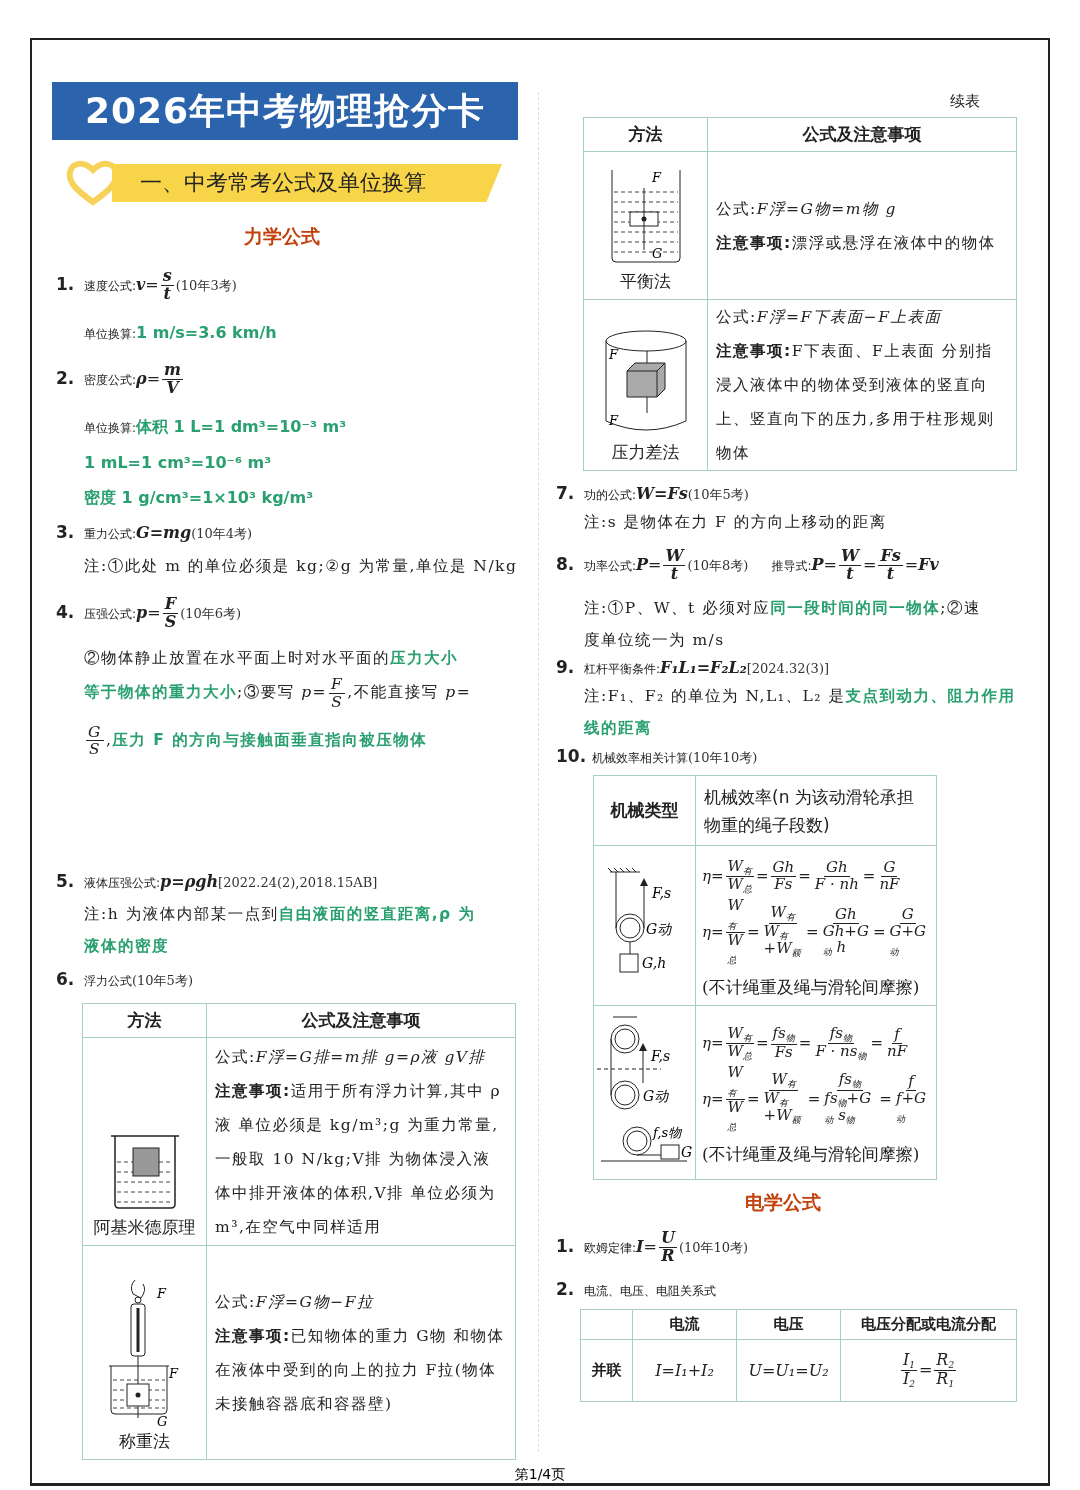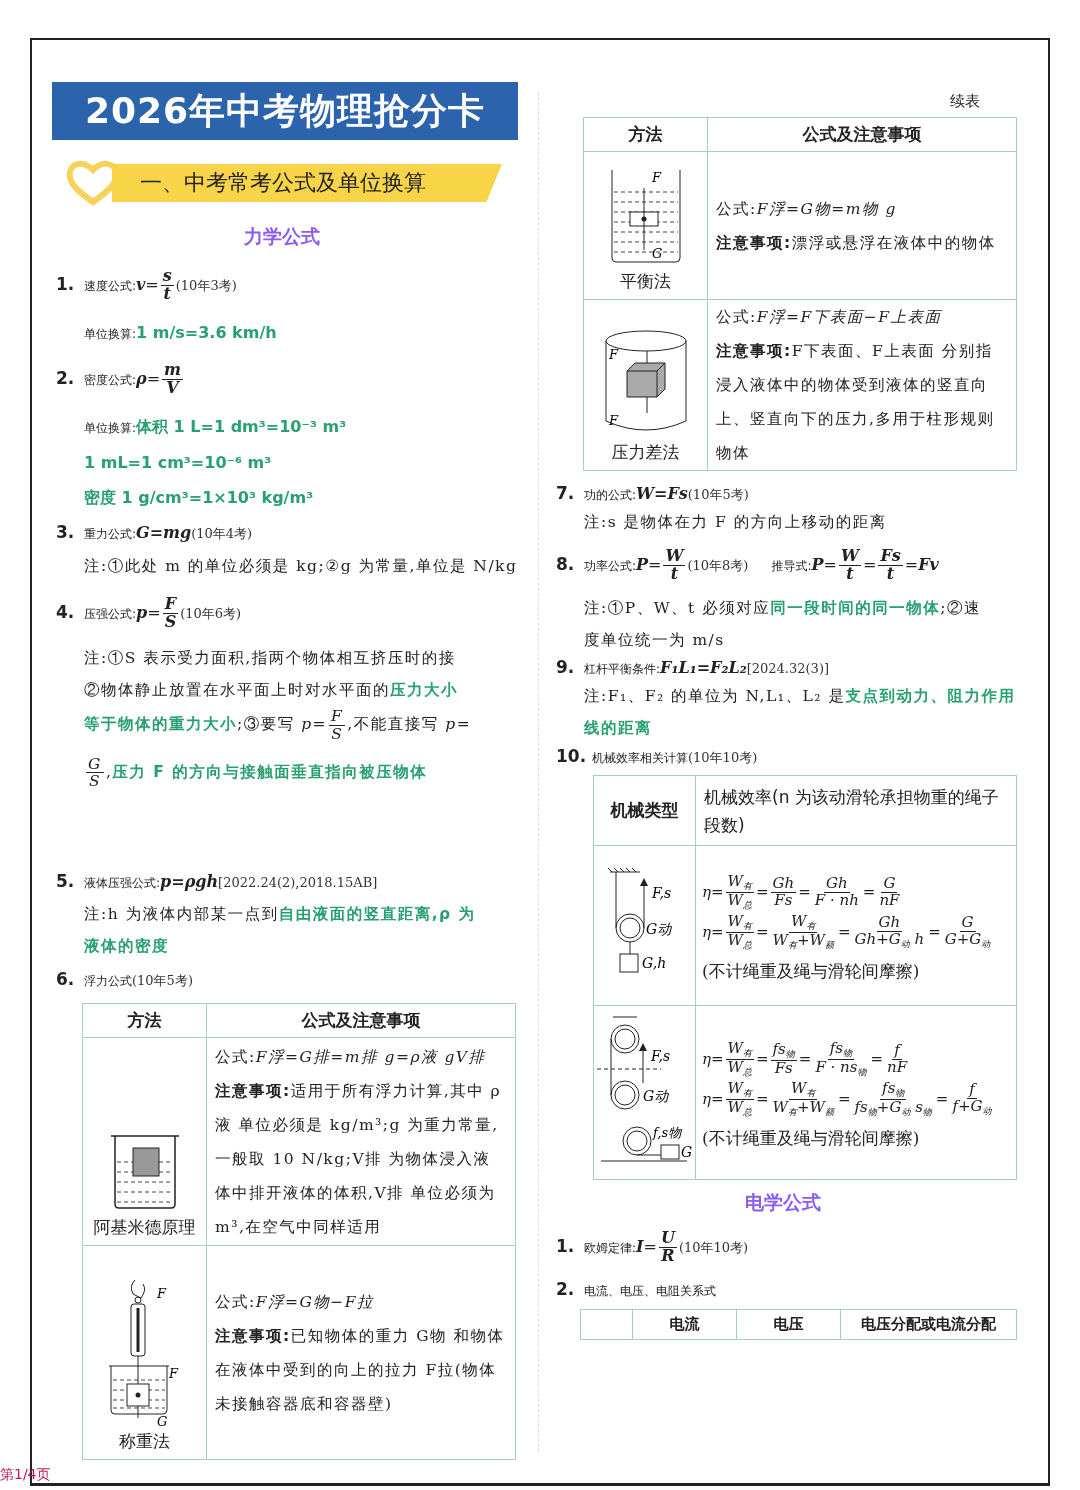--- a/index.html
+++ b/index.html
@@ -3,21 +3,21 @@
 <meta charset="utf-8">
 <style>
   *{box-sizing:border-box;margin:0;padding:0}
   html,body{width:1080px;height:1490px;background:#fff;overflow:hidden}
   body{font-family:"DejaVu Serif","Liberation Serif",serif;color:#222;position:relative}
   .frame{position:absolute;left:30px;top:38px;width:1020px;height:1448px;border:2px solid #222;border-bottom:3px solid #222}
   .green{color:#2aa071;font-family:"DejaVu Sans","Liberation Sans",sans-serif;font-weight:bold}
   .title-bar{position:absolute;left:52px;top:82px;width:466px;height:58px;background:#2b63ad;color:#fff;font-family:"DejaVu Sans","Liberation Sans",sans-serif;font-weight:bold;font-size:36px;line-height:58px;text-align:center;letter-spacing:1px}
   .section-bar{position:absolute;left:112px;top:164px;width:390px;height:38px;background:#f8d448;clip-path:polygon(0 0,100% 0,96% 100%,0 100%);font-family:"DejaVu Sans","Liberation Sans",sans-serif;font-size:22px;line-height:38px;padding-left:28px;color:#222}
   .heart{position:absolute;left:66px;top:158px;width:54px;height:48px}
-  .subhead{position:absolute;font-family:"DejaVu Sans","Liberation Sans",sans-serif;font-size:19px;color:#8b5cf6;font-weight:bold}
+  .subhead{position:absolute;font-family:"DejaVu Sans","Liberation Sans",sans-serif;font-size:19px;color:#c2410c;font-weight:bold}
   .item{position:absolute;font-size:16px;line-height:30px}
   .num{font-family:"DejaVu Sans","Liberation Sans",sans-serif;font-weight:bold;font-size:17px;display:inline-block;width:28px}
   .lbl{font-family:"DejaVu Sans","Liberation Sans",sans-serif;font-size:12px}
   .f{font-style:italic;font-weight:bold}
   .i{font-style:italic}
   .ref{font-size:13px;color:#333}
   .frac{display:inline-flex;flex-direction:column;align-items:center;vertical-align:middle;margin:0 2px;line-height:1.05}
   .frac .n{border-bottom:1px solid #222;padding:0 2px}
   .frac .d{padding:0 2px}
   .note{position:absolute;font-size:15.5px;line-height:32px;letter-spacing:1.5px}
@@ -28,21 +28,21 @@
   .cell-text{font-size:15.5px;line-height:34px;letter-spacing:1.5px;padding:0 8px}
   .cell-text b{font-family:"DejaVu Sans","Liberation Sans",sans-serif}
   .method{text-align:center;font-size:17px;vertical-align:bottom;padding-bottom:6px}
   .method svg{display:block;margin:0 auto 4px}
   .eff{font-size:15px;line-height:1.1;padding:4px 6px}
   .eff .row{display:flex;align-items:center;margin:4px 0}
   .eff .note2{font-size:17px;margin-top:12px}
   .elec td{text-align:center;font-size:16px}
   .elec td.h{font-family:"DejaVu Sans","Liberation Sans",sans-serif;font-weight:bold;font-size:15px}
   .vdivider{position:absolute;left:538px;top:92px;width:0;height:1360px;border-left:1px dashed #ddd}
-  .footer{position:absolute;left:0;width:1080px;top:1466px;text-align:left;font-family:"DejaVu Sans","Liberation Sans",sans-serif;font-size:14px;color:#be185d}
+  .footer{position:absolute;left:0;width:1080px;top:1466px;text-align:center;font-family:"DejaVu Sans","Liberation Sans",sans-serif;font-size:14px;color:#000000}
 </style>
 </head>
 <body>
 
 <div class="frame"></div>
 <div class="vdivider"></div>
 
 <div class="title-bar">2026年中考物理抢分卡</div>
 <svg class="heart" viewBox="0 0 54 48">
   <path d="M27 44 C10 32 2 24 4 14 C6 5 17 2 27 12 C37 2 48 5 50 14 C52 24 44 32 27 44Z" fill="#fff" stroke="#f6d25a" stroke-width="6"></path>
@@ -77,21 +77,20 @@
 </div>
 <div class="note" style="left:84px;top:550px">注:①此处 m 的单位必须是 kg;②g 为常量,单位是 N/kg</div>
 
 <div class="item" style="left:56px;top:596px">
   <span class="num">4.</span><span class="lbl">压强公式:</span><span class="f">p</span>=<span class="frac f">
       <span class="n">F</span>
       <span class="d">S</span>
     </span><span class="ref">(10年6考)</span>
 </div>
 <div class="note" style="left:84px;top:642px;width:440px">
-  <div>注:①S 表示受力面积,指两个物体相互挤压时的接</div>
   <div><span>②物体静止放置在水平面上时对水平面的</span><span class="green">压力大小</span></div>
   <div style="margin-top:2px"><span class="green">等于物体的重力大小</span><span>;③要写 <i>p</i>=</span><span class="frac i">
         <span class="n">F</span>
         <span class="d">S</span>
       </span><span>,不能直接写 <i>p</i>=</span></div>
   <div style="margin-top:14px"><span class="frac i">
         <span class="n">G</span>
         <span class="d">S</span>
       </span><span>,</span><span class="green">压力 F 的方向与接触面垂直指向被压物体</span></div>
 </div>
@@ -251,21 +250,21 @@
 </div>
 <div class="note" style="left:584px;top:680px;width:440px">
   <span>注:F₁、F₂ 的单位为 N,L₁、L₂ 是</span><span class="green">支点到动力、阻力作用</span><br>
   <span class="green">线的距离</span>
 </div>
 
 <div class="item" style="left:556px;top:741px">
   <span class="num" style="width:36px">10.</span><span class="lbl">机械效率相关计算</span><span class="ref">(10年10考)</span>
 </div>
 
-<table style="left:593px;top:775px;width:424px">
+<table style="left:593px;top:775px;width:344px">
   <tbody>
       <tr style="height:70px">
     <th style="width:102px">机械类型</th>
     <th style="text-align:left;padding:0 8px;font-weight:normal;line-height:28px">机械效率(n 为该动滑轮承担物重的绳子段数)</th>
   </tr>
   <tr style="height:160px">
     <td style="text-align:center">
       <svg width="90" height="120" viewBox="0 0 90 120">
         <line x1="10" y1="8" x2="40" y2="8" stroke="#222"></line>
         <g stroke="#222">
@@ -386,16 +385,28 @@
 </div>
 
 <table class="elec" style="left:580px;top:1309px;width:437px">
   <tbody>
       <tr style="height:30px">
     <td class="h" style="width:52px"></td>
     <td class="h" style="width:104px">电流</td>
     <td class="h" style="width:104px">电压</td>
     <td class="h">电压分配或电流分配</td>
   </tr>
+  <tr style="height:62px">
+    <td class="h">并联</td>
+    <td class="i">I=I₁+I₂</td>
+    <td class="i">U=U₁=U₂</td>
+    <td class="i"><span class="frac">
+            <span class="n">I<sub>1</sub></span>
+            <span class="d">I<sub>2</sub></span>
+          </span>=<span class="frac">
+            <span class="n">R<sub>2</sub></span>
+            <span class="d">R<sub>1</sub></span>
+          </span></td>
+  </tr>
 </tbody>
   </table>
 
 <div class="footer">第1/4页</div>
 
 </body></html>

